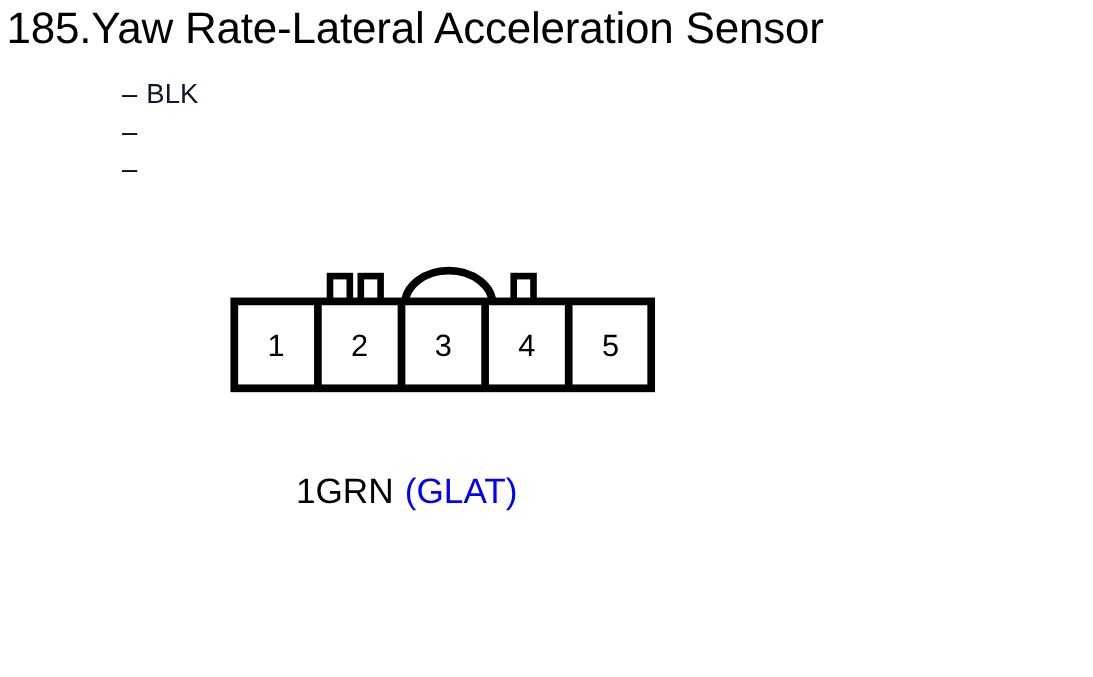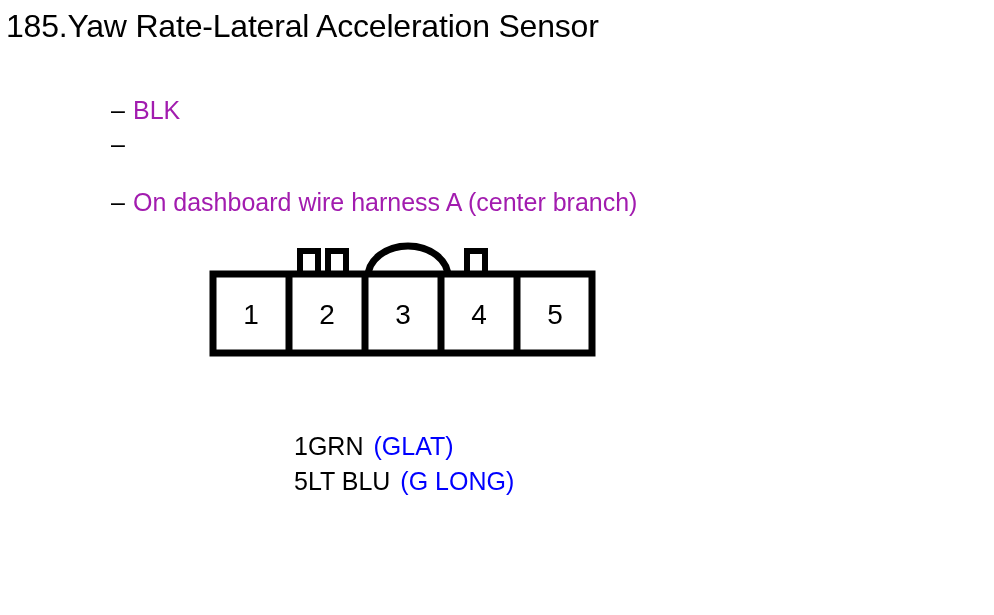--- a/index.html
+++ b/index.html
@@ -22,21 +22,21 @@
     width: 994px;
     height: 615px;
   }
 
   
   .page-title {
     position: absolute;
     left: 6px;
     top: 2px;
     width: 988px;
-    font-size: 32px;
+    font-size: 40px;
     line-height: 48px;
     font-weight: 400;
     letter-spacing: -0.2px;
     white-space: nowrap;
     color: #000000;
   }
 
   
   .notes {
     position: absolute;
@@ -52,22 +52,21 @@
     white-space: nowrap;
     color: #000000;
   }
   .note-dash {
     width: 22px;
     flex: 0 0 22px;
     font-size: 25px;
     color: #000000;
   }
   .note-text {
-    color: #a21caf;
-    margin-top: 24px;
+    color: #0f172a;
   }
 
   
   .connector-wrap {
     position: absolute;
     left: 205px;
     top: 240px;
     width: 400px;
     height: 125px;
   }
@@ -81,25 +80,24 @@
   }
 
   
   .pin-legend {
     position: absolute;
     left: 269px;
     top: 429px;
     width: 600px;
   }
   .pin-line {
-    font-size: 25px;
+    font-size: 32px;
     line-height: 35px;
     white-space: nowrap;
     color: #000000;
-    margin-left: 25px;
   }
   .pin-id-color {
     color: #000000;
   }
   .pin-signal {
     color: #0000ff;
     margin-left: 10px;
   }
 </style>
 </head>
@@ -115,21 +113,20 @@
       <span class="note-dash">–</span>
       <span class="note-text">BLK</span>
     </div>
 
     <div class="note-row">
       <span class="note-dash">–</span>
     </div>
 
     <div class="note-row">
       <span class="note-dash">–</span>
-      <span class="note-text">On dashboard wire harness A (center branch)</span>
     </div>
 
   </div>
 
   <div class="connector-wrap">
     <svg class="connector-svg" width="400" height="125" viewBox="0 0 400 125" xmlns="http://www.w3.org/2000/svg">
 
       <g>
         <rect x="95" y="11" width="18" height="27" fill="none" stroke="#000000" stroke-width="6"></rect>
         <rect x="123" y="11" width="18" height="27" fill="none" stroke="#000000" stroke-width="6"></rect>
@@ -158,19 +155,16 @@
 
   <div class="pin-legend">
 
     <div class="pin-line">
       <span class="pin-id-color">1</span><span class="pin-id-color">GRN</span><span class="pin-signal">(GLAT)</span>
     </div>
 
 
 
 
-    <div class="pin-line">
-      <span class="pin-id-color">5</span><span class="pin-id-color">LT BLU</span><span class="pin-signal">(G LONG)</span>
-    </div>
 
   </div>
 
 </div>
 
 </body></html>

